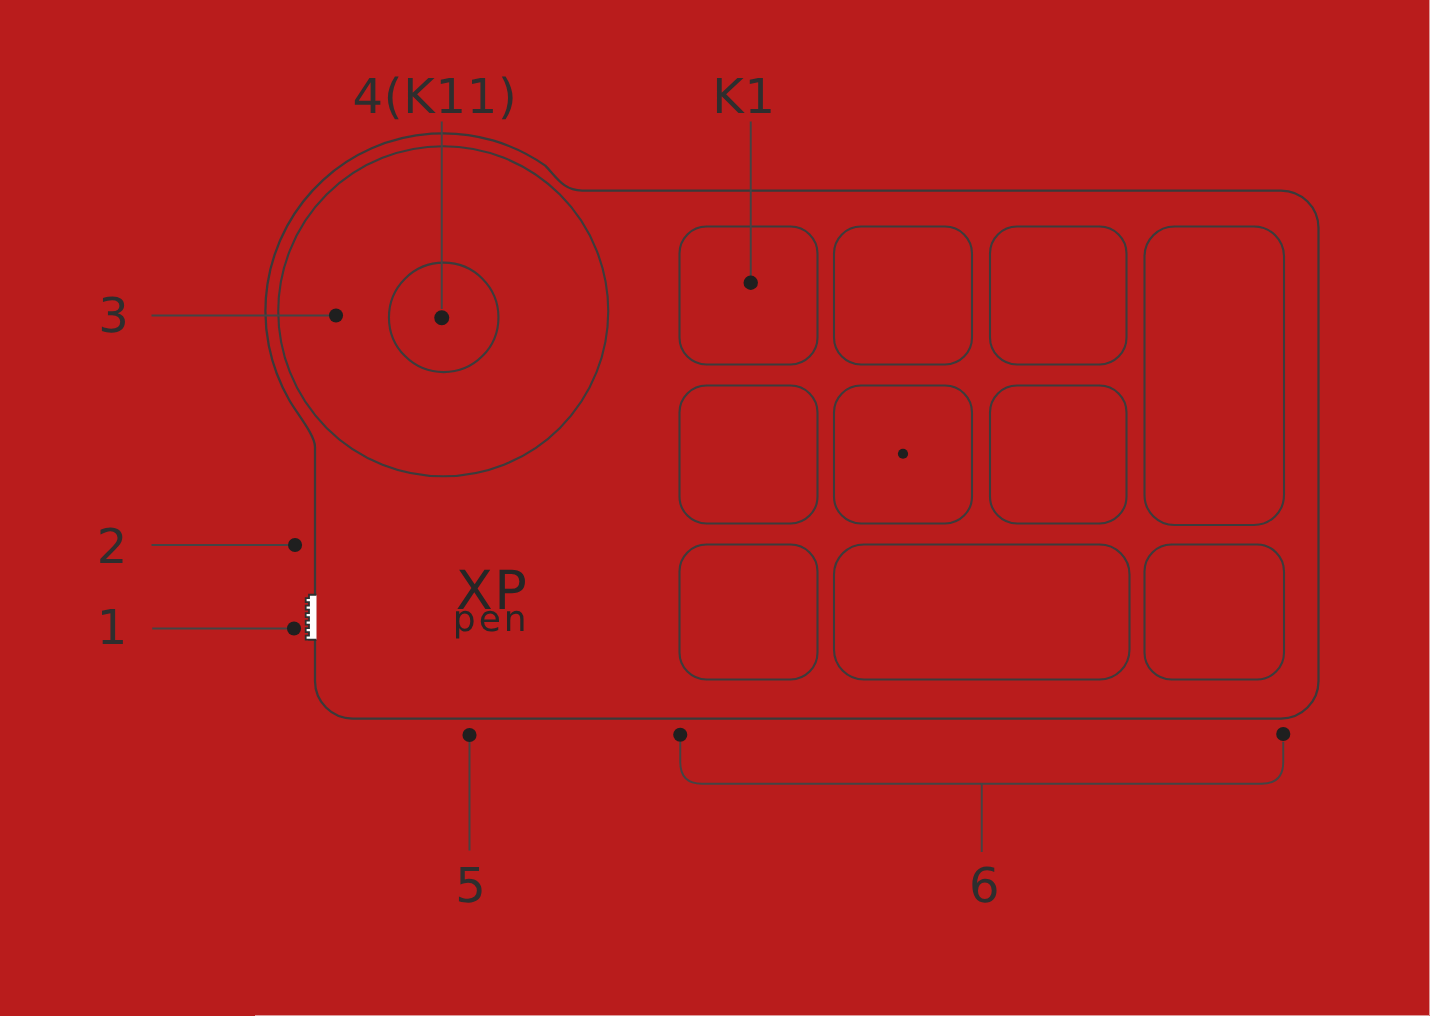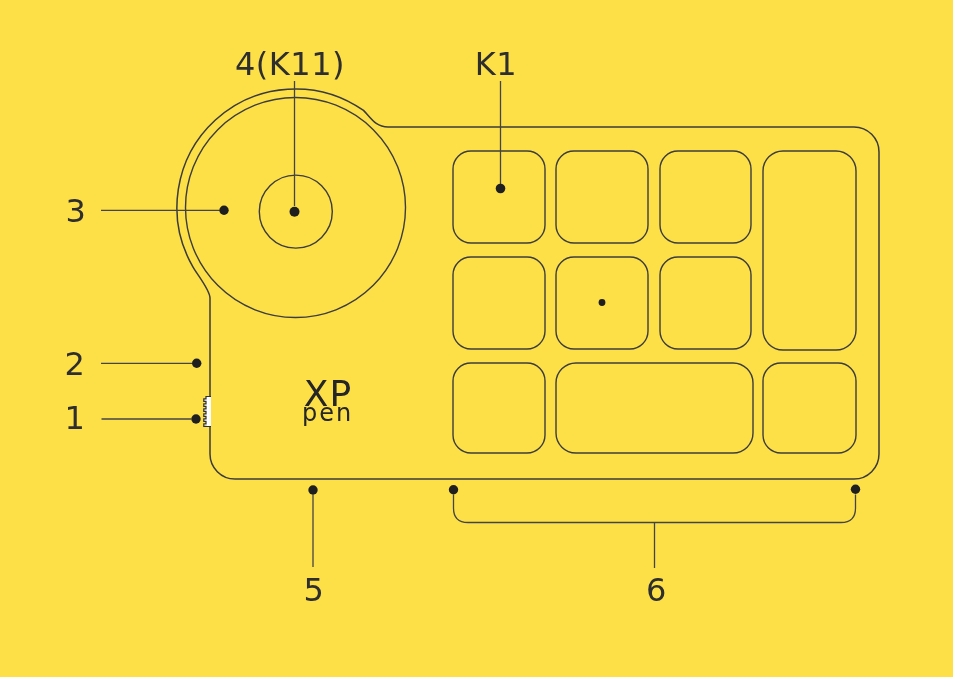--- a/index.html
+++ b/index.html
@@ -4,21 +4,21 @@
 <style>
   html, body {
     margin: 0;
     padding: 0;
     background: #ffffff;
   }
   .stage {
     position: relative;
     width: 953px;
     height: 677px;
-    background: #fde047;
+    background: #b91c1c;
     overflow: hidden;
   }
   svg { display: block; }
   .outline {
     fill: none;
     stroke: #3a3a3a;
     stroke-width: 1.5;
   }
   .key {
     fill: none;

